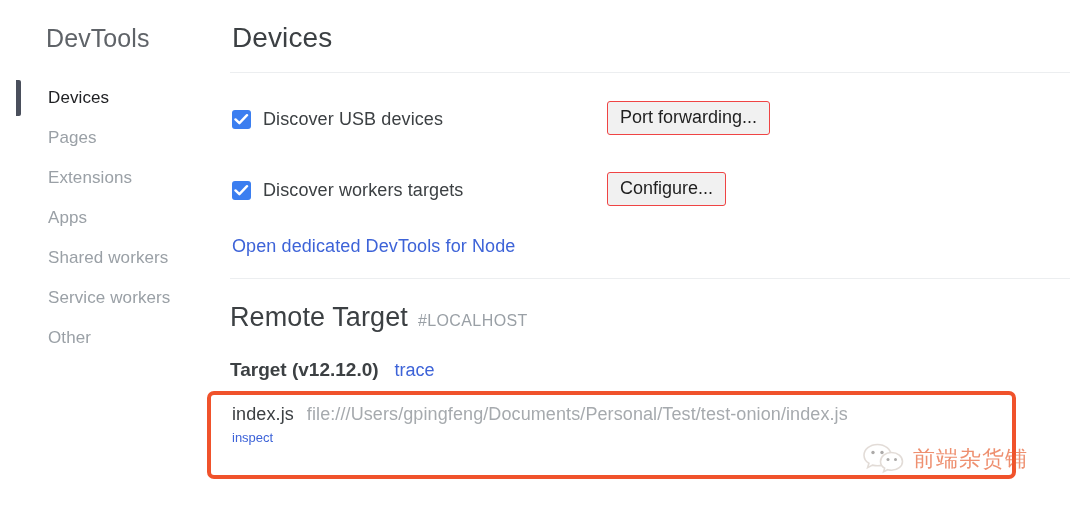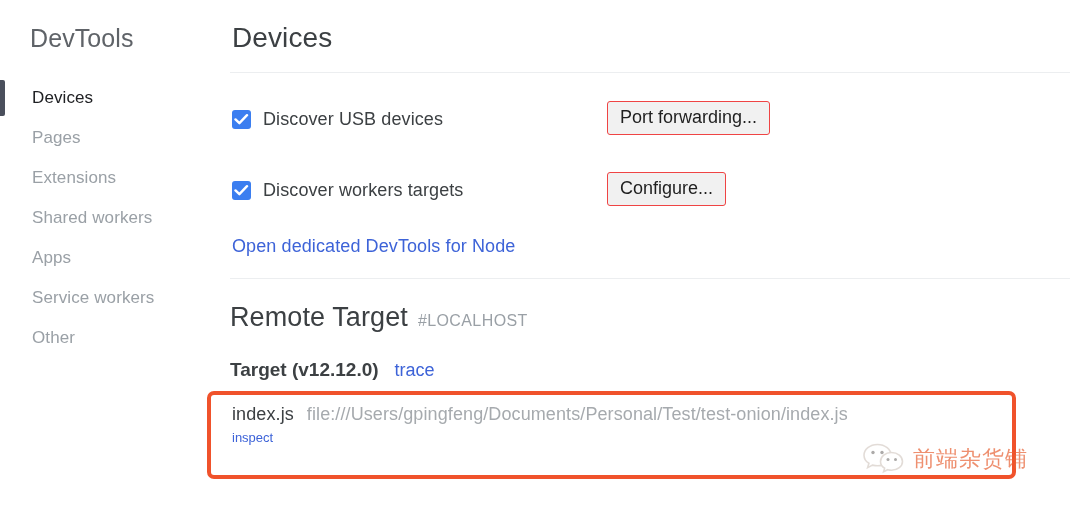--- a/index.html
+++ b/index.html
@@ -13,21 +13,21 @@
     height: 513px;
     position: relative;
     font-family: "Liberation Sans", "DejaVu Sans", sans-serif;
     -webkit-font-smoothing: antialiased;
     overflow: hidden;
   }
 
   
   #sidebar {
     position: absolute;
-    left: 0;
+    left: 16px;
     top: 0;
     width: 212px;
     height: 513px;
     background: #ffffff;
     padding-left: 48px;
   }
   #app-title {
     position: absolute;
     left: 30px;
     top: 24px;
@@ -269,24 +269,24 @@
       <span class="nav-marker" style="display: block;"></span>
       <span>Devices</span>
     </div>
     <div class="nav-item">
       <span>Pages</span>
     </div>
     <div class="nav-item">
       <span>Extensions</span>
     </div>
     <div class="nav-item">
+      <span>Apps</span>
+    </div>
+    <div class="nav-item">
       <span>Shared workers</span>
-    </div>
-    <div class="nav-item">
-      <span>Apps</span>
     </div>
     <div class="nav-item">
       <span>Service workers</span>
     </div>
     <div class="nav-item">
       <span>Other</span>
     </div>
   </div>
 </div>
 

